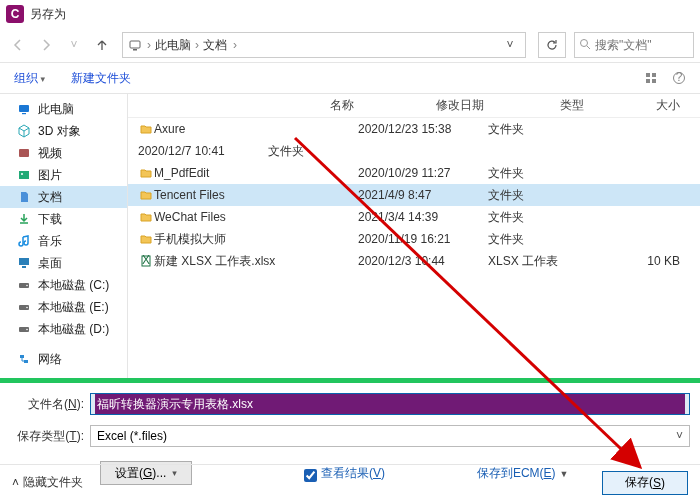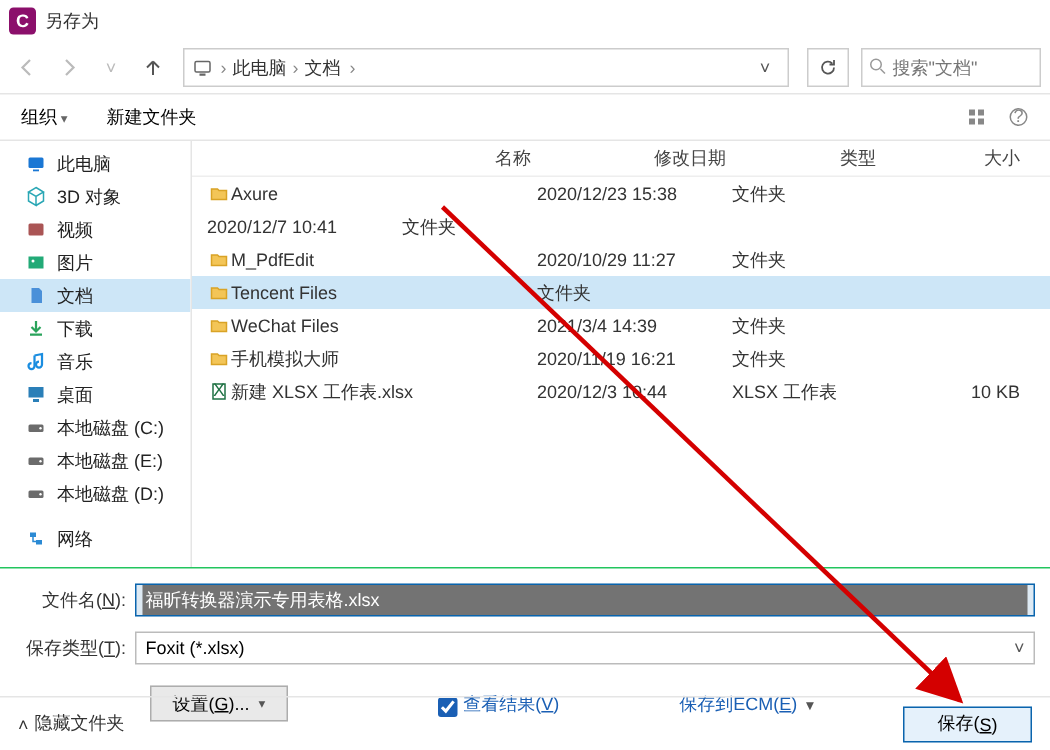--- a/index.html
+++ b/index.html
@@ -20,21 +20,21 @@
 .breadcrumb .bc-seg { color:#333; }
 .breadcrumb .bc-trail { color:#888; margin-left:2px;}
 .bc-drop { width:22px; height:22px; display:flex; align-items:center; justify-content:center; color:#555;}
 .refresh-btn { width:28px; height:26px; border:1px solid #ccc; background:#fff; display:flex; align-items:center; justify-content:center; color:#555; margin-left:4px;}
 .searchbox { width:120px; height:26px; border:1px solid #ccc; display:flex; align-items:center; padding:0 4px; margin-left:4px;}
 .searchbox .sicon { color:#888; margin-right:4px;}
 .searchbox input { border:none; outline:none; width:90px; font-size:12px; color:#666;}
 
 
 .toolrow { height:32px; border-top:1px solid #e5e5e5; border-bottom:1px solid #e5e5e5; display:flex; align-items:center; padding:0 10px; gap:18px;}
-.tool-item { color:#000000; cursor:pointer; padding:2px 4px;}
+.tool-item { color:#1d4ed8; cursor:pointer; padding:2px 4px;}
 .tool-item.dd:after { content:" ▾"; color:#666; font-size:9px;}
 .spacer { flex:1; }
 .toolrow .view-btns { display:flex; gap:6px; color:#666;}
 .view-btn { width:22px; height:22px; display:flex; align-items:center; justify-content:center;}
 
 
 .main { display:flex; height:284px; }
 
 
 .sidebar { width:128px; height:100%; overflow:auto; background:#fff; border-right:1px solid #e5e5e5; padding-top:4px;}
@@ -52,29 +52,29 @@
 .fl-header > div { padding:0 4px;text-align:right; }
 .col-name { flex:0 0 220px;} .col-date{flex:0 0 130px;} .col-type{flex:0 0 100px;} .col-size{flex:1; text-align:right; padding-right:20px !important;}
 .fl-body { flex:1; overflow:auto; }
 .fl-row { display:flex; height:22px; align-items:center; padding-left:10px; color:#333;}
 .fl-row.selected { background:#cde6f7; }
 .fl-row .col-name { display:flex; align-items:center; gap:0;}
 .fico { width:16px; height:16px; display:flex; align-items:center; justify-content:center;}
 .fico.folder { color:#e8b12b;} .fico.xlsx { color:#1f7244;}
 
 
-.bottom { border-top:1px solid #22c55e; padding:8px 10px 0 10px; }
+.bottom { border-top:5px solid #22c55e; padding:8px 10px 0 10px; }
 .formrow { display:flex; align-items:center; height:26px; margin-bottom:6px; }
 .formlabel { width:80px; text-align:right; padding-right:6px; color:#333;}
 .formlabel u { text-decoration:underline; }
 .fn-input { flex:1; height:22px; border:1px solid #0a64ad; background:#0a64ad22; padding:0 4px;}
-.fn-input input { width:100%; border:none; background:#737373; color:#fff; height:20px; padding:0 2px; outline:none;}
+.fn-input input { width:100%; border:none; background:#701a75; color:#fff; height:20px; padding:0 2px; outline:none;}
 .ft-combo { flex:1; height:22px; border:1px solid #bbb; display:flex; align-items:center; padding:0 6px; justify-content:space-between;}
 .ft-combo .dd { color:#555;}
-.actionrow { display:flex; align-items:center; gap:20px; padding:6px 0 6px 90px;}
+.actionrow { display:flex; align-items:center; gap:32px; padding:6px 0 6px 90px;}
 .btn { height:24px; padding:0 14px; border:1px solid #adadad; background:#e9e9e9; display:flex; align-items:center; cursor:pointer;}
 .btn .dd { margin-left:6px; font-size:9px; color:#555;}
 .chk-label { display:flex; align-items:flex-end; gap:4px; color:#1a5fb4;}
 .chk-label input { accent-color:#1a5fb4;}
 .ecm-link { color:#1a5fb4; cursor:pointer;}
 .ecm-link .dd { font-size:9px; color:#555; margin-left:4px;}
 
 
 .footer { position:absolute; bottom:0; left:0; right:0; height:36px; border-top:1px solid #e5e5e5; display:flex; align-items:center; padding:0 12px; justify-content:space-between;}
 .hide-folders { display:flex; align-items:center; gap:4px; color:#333; cursor:pointer;}
@@ -316,20 +316,21 @@
         </div>
         <div class="fl-row selected">
           <div class="col-name">
             <span class="fico folder">
               <svg width="14" height="14" viewBox="0 0 14 14">
                 <path d="M2 4 H6 L7 5 H12 V11 H2 Z" fill="#f3c557" stroke="#d9a326"></path>
               </svg>
             </span>
             <span>Tencent Files</span>
           </div>
+          <div class="col-date">2021/4/9 8:47</div>
           <div class="col-type">文件夹</div>
           <div class="col-size"></div>
         </div>
         <div class="fl-row">
           <div class="col-name">
             <span class="fico folder">
               <svg width="14" height="14" viewBox="0 0 14 14">
                 <path d="M2 4 H6 L7 5 H12 V11 H2 Z" fill="#f3c557" stroke="#d9a326"></path>
               </svg>
             </span>
@@ -373,21 +374,21 @@
 <div class="bottom">
   <div class="formrow">
     <div class="formlabel"><span>文件名(</span><u>N</u><span>):</span></div>
     <div class="fn-input">
       <input value="福昕转换器演示专用表格.xlsx" style="">
     </div>
   </div>
   <div class="formrow">
     <div class="formlabel"><span>保存类型(</span><u>T</u><span>):</span></div>
     <div class="ft-combo">
-      <span>Foxit (*.xlsx)</span>
+      <span>Excel (*.files)</span>
       <span class="dd">˅</span>
     </div>
   </div>
   <div class="actionrow">
     <div class="btn">
         <span>设置(</span>
         <u>G</u>
         <span>)...</span>
         <span class="dd">▾</span>
       </div>

